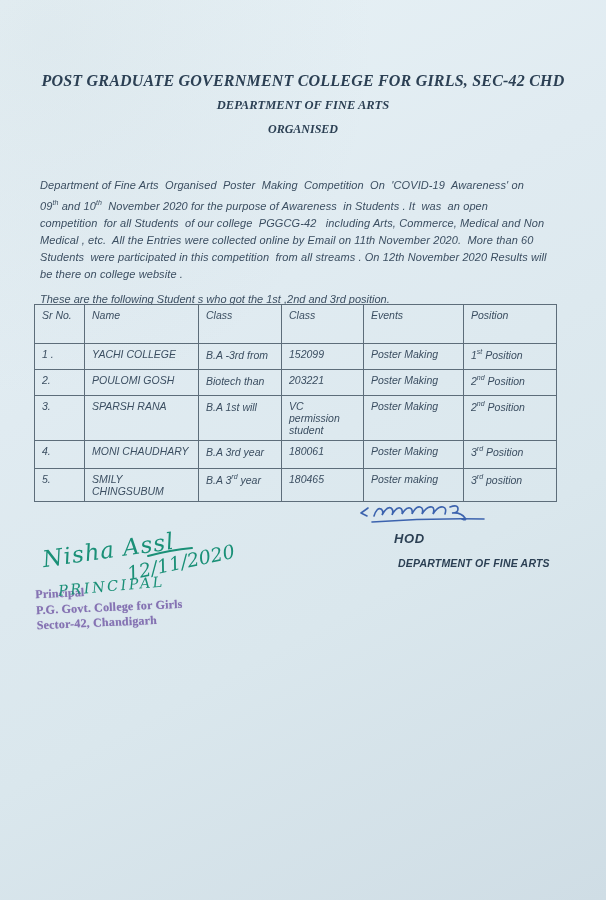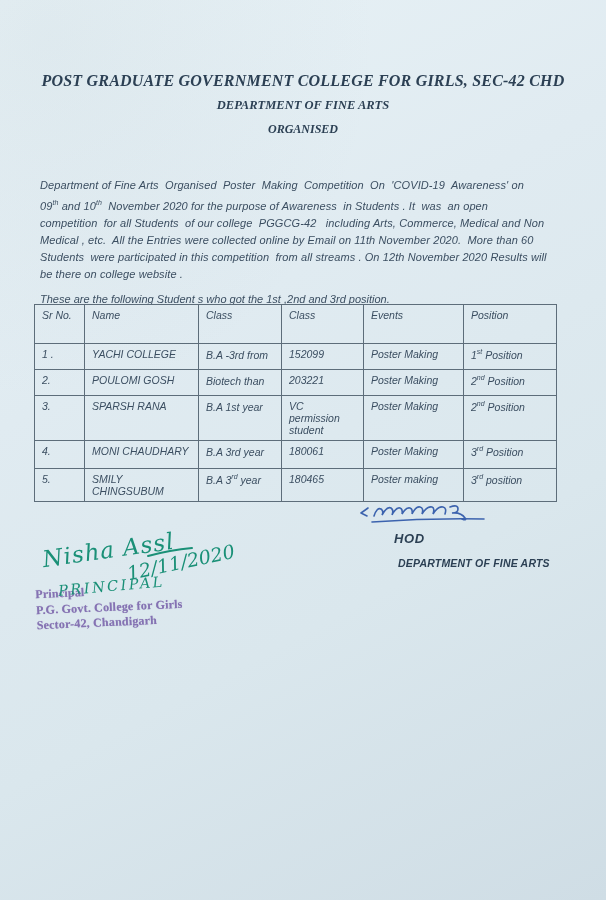--- a/index.html
+++ b/index.html
@@ -125,21 +125,21 @@
     <td class="cell">2.</td>
     <td class="cell">POULOMI  GOSH</td>
     <td class="cell"><span>Biotech  than</span><sup></sup><span></span></td>
     <td class="cell">203221</td>
     <td class="cell">Poster Making</td>
     <td class="cell"><span>2</span><sup>nd</sup><span> Position</span></td>
   </tr>
   <tr class="row-2">
     <td class="cell">3.</td>
     <td class="cell">SPARSH  RANA</td>
-    <td class="cell"><span>B.A 1st year</span><sup></sup><span></span></td>
+    <td class="cell"><span>B.A 1st will</span><sup></sup><span></span></td>
     <td class="cell">VC permission student</td>
     <td class="cell">Poster Making</td>
     <td class="cell"><span>2</span><sup>nd</sup><span>  Position</span></td>
   </tr>
   <tr class="row-3">
     <td class="cell">4.</td>
     <td class="cell">MONI CHAUDHARY</td>
     <td class="cell"><span>B.A 3rd year</span><sup></sup><span></span></td>
     <td class="cell">180061</td>
     <td class="cell">Poster Making</td>

